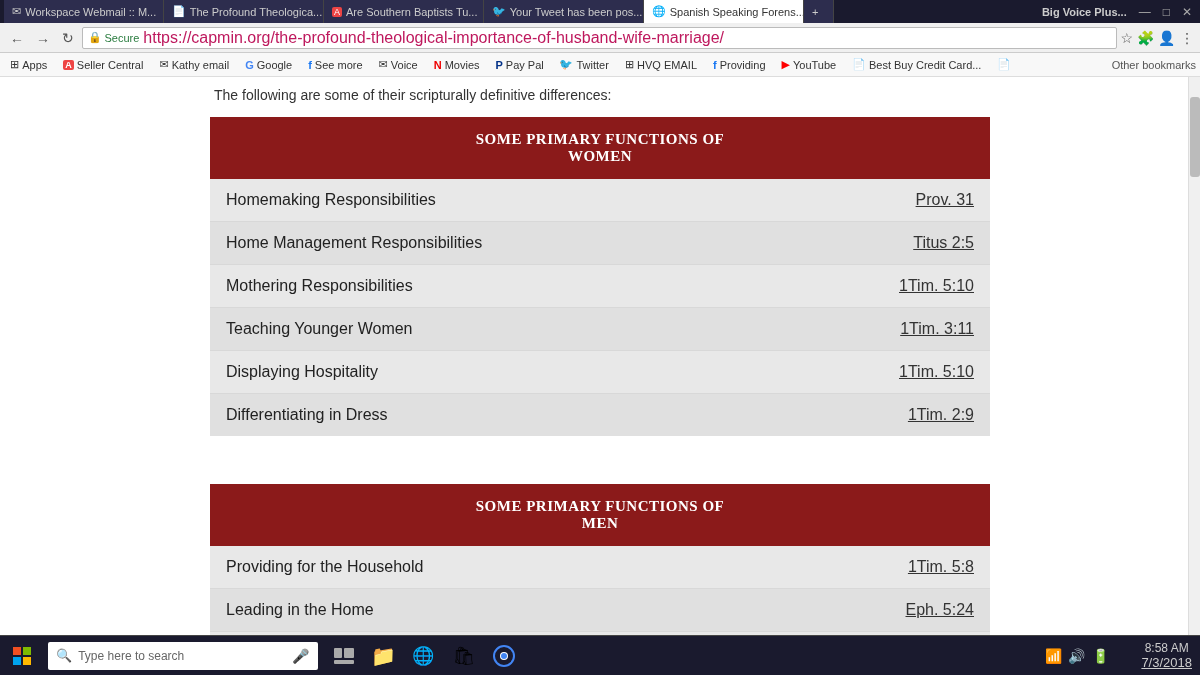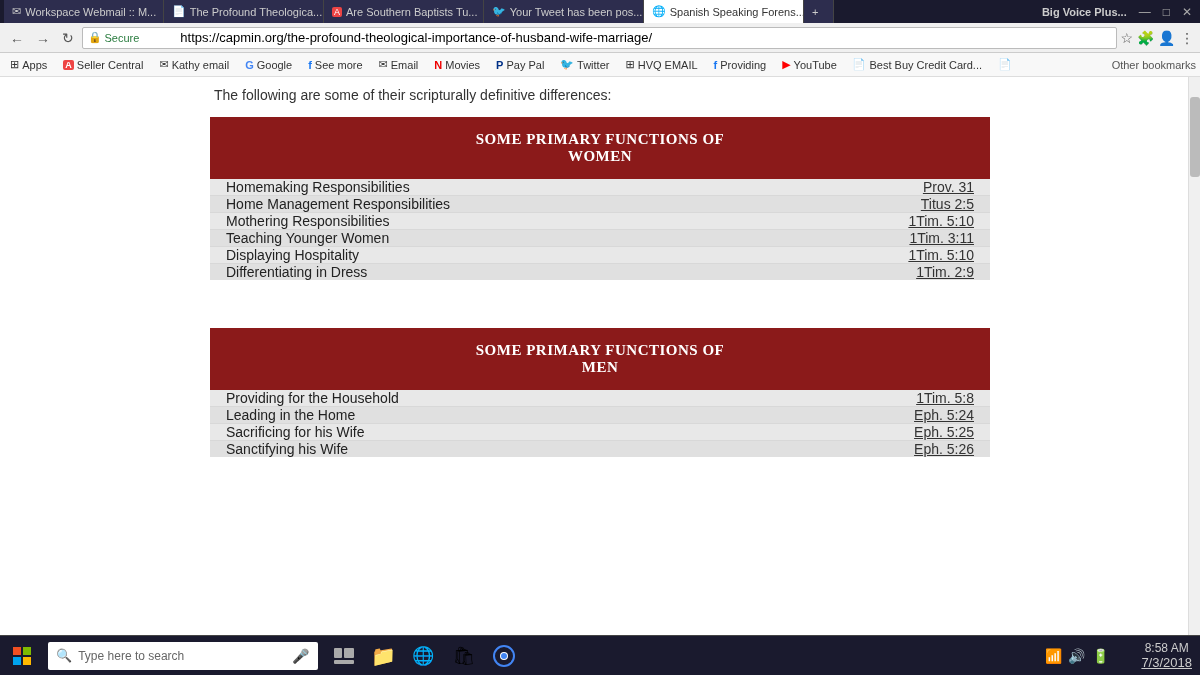--- a/index.html
+++ b/index.html
@@ -87,21 +87,21 @@
       align-items: center;
     }
     .address-secure {
       color: #2a7c3f;
       font-size: 11px;
       margin-right: 4px;
       display: flex;
       align-items: center;
       gap: 2px;
     }
-    .address-text { font-size: 13px; color: #000000; flex: 1; margin-left: 37px; }
+    .address-text { font-size: 16px; color: #be185d; flex: 1; }
     .nav-icons { display: flex; gap: 4px; align-items: center; }
     .nav-icon-btn { font-size: 14px; color: #555; cursor: pointer; background: none; border: none; }
 
     
     .bookmarks-bar {
       height: 24px;
       background: #f8f8f8;
       border-bottom: 1px solid #ddd;
       display: flex;
       align-items: center;
@@ -157,22 +157,22 @@
       color: #fff;
       text-align: center;
       font-size: 15px;
       font-weight: bold;
       padding: 14px;
       letter-spacing: 0.5px;
       font-family: Georgia, serif;
     }
 
     .table-row td {
-      padding: 0 16px;
-      font-size: 14px;
+      padding: 12px 16px;
+      font-size: 16px;
       color: #222;
       border-bottom: 1px solid #d8d8d8;
     }
     .table-row td:first-child { font-weight: normal; }
     .table-row td:last-child { text-align: right; color: #333; text-decoration: underline; }
     .table-row:last-child td { border-bottom: none; }
     .table-row:nth-child(even) { background: #e0e0e0; }
     .table-row:nth-child(odd) { background: #e8e8e8; }
 
     .spacer { height: 16px; }
@@ -337,21 +337,21 @@
   <div class="bookmark-item">
     <span class="bm-icon" style="color:#4285f4;font-weight:bold;">G</span>
     <span>Google</span>
   </div>
   <div class="bookmark-item">
     <span class="bm-icon" style="color:#1877f2;font-weight:bold;">f</span>
     <span>See more</span>
   </div>
   <div class="bookmark-item">
     <span class="bm-icon">✉</span>
-    <span>Email</span>
+    <span>Voice</span>
   </div>
   <div class="bookmark-item">
     <span class="bm-icon" style="color:#e00;font-weight:bold;">N</span>
     <span>Movies</span>
   </div>
   <div class="bookmark-item">
     <span class="bm-icon" style="color:#003087;font-weight:bold;">P</span>
     <span>Pay Pal</span>
   </div>
   <div class="bookmark-item">

